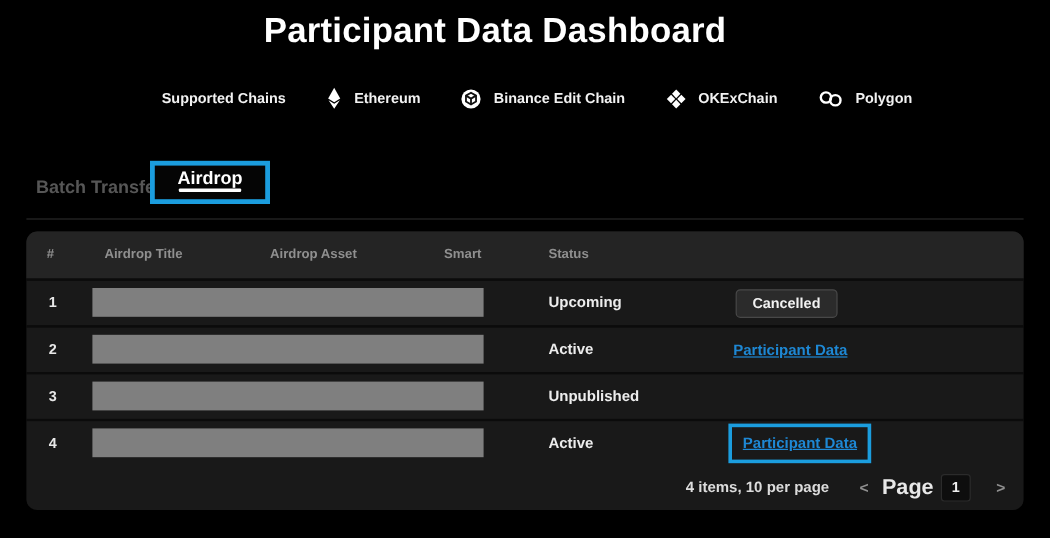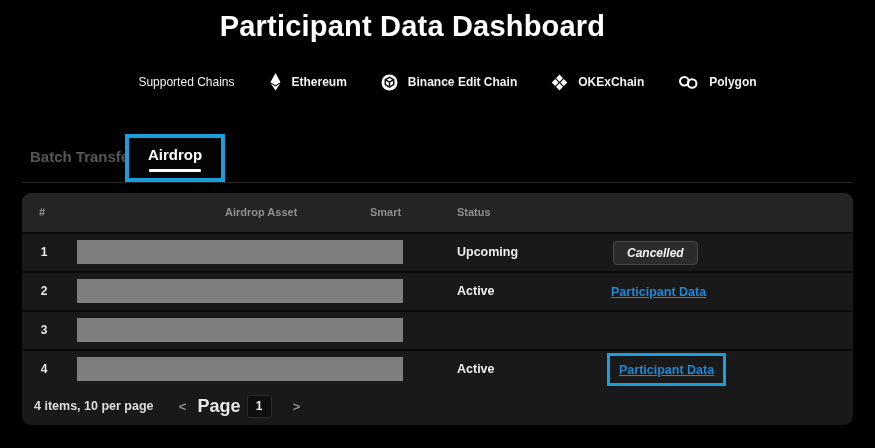--- a/index.html
+++ b/index.html
@@ -18,35 +18,35 @@
   
   .page-title{
     position:absolute;top:10px;left:16px;width:793px;
     text-align:center;font-size:29px;font-weight:700;color:#fff;
     letter-spacing:.2px;
   }
   .chains{
     position:absolute;top:71px;left:0;width:875px;height:22px;
     display:flex;justify-content:center;align-items:center;gap:34px;
   }
-  .chains-label{font-size:12px;font-weight:400;color:#f2f2f2;margin-left:20px;}
+  .chains-label{font-size:12px;font-weight:700;color:#f2f2f2;margin-left:20px;}
   .chain-item{display:flex;align-items:center;gap:10px;}
   .chain-item .name{font-size:12px;font-weight:700;color:#f2f2f2;}
   .chain-item svg{display:block;}
   
   .tabs-area{
     position:absolute;left:22px;top:130px;width:831px;height:53px;
     border-bottom:1px solid #282828;
   }
   .tab-batch{
     position:absolute;left:8px;top:18px;
     font-size:15px;font-weight:600;color:#565656;cursor:pointer;
   }
   .airdrop-box{
-    position:absolute;left:103px;top:4px;width:100px;height:48px;
+    position:absolute;left:103px;top:4px;width:100px;height:36px;
     border:4px solid var(--highlight);
     display:flex;align-items:center;justify-content:center;
     background:#050505;z-index:2;
   }
   .tab-airdrop{font-size:15px;font-weight:700;color:#fff;margin-bottom:8px;cursor:pointer;}
   .ink-bar{
     position:absolute;bottom:6px;left:50%;transform:translateX(-50%);
     width:52px;height:3px;background:#fff;border-radius:1px;
   }
   
@@ -85,30 +85,31 @@
   .btn{
     background:#2b2b2b;border:1px solid #484848;border-radius:4px;
     color:#f2f2f2;font-size:12px;font-weight:600;
     padding:4px 13px;height:24px;line-height:14px;cursor:pointer;
     font-family:inherit;
   }
   .lnk{
     color:var(--link);font-size:12.5px;font-weight:600;
     text-decoration:underline;cursor:pointer;
   }
-  .ml6{margin-left:6px;font-style:italic;} .ml4{margin-left:4px;}
+  .ml6{margin-left:6px;} .ml4{margin-left:4px;}
   .gap22{margin-left:22px;}
   .link-highlight{
     border:3px solid var(--highlight);
     padding:4px 9px 5px 9px;display:inline-block;background:transparent;
   }
   
   .pfoot{
-    position:absolute;left:12px;bottom:0;width:100%;height:38px;
-    display:flex;align-items:center;
+    position:absolute;left:0;bottom:0;width:100%;height:38px;
+    display:flex;align-items:center;justify-content:flex-end;
+    padding-right:10px;
   }
   .summary{font-size:12.5px;font-weight:600;color:#dcdcdc;margin-right:20px;}
   .pg-arrow{
     color:#8f8f8f;font-size:13px;width:18px;text-align:center;cursor:pointer;
     font-weight:600;
   }
   .pg-label{font-size:18px;font-weight:600;color:#e8e8e8;margin:0 6px 0 6px;}
   .pg-num{
     width:25px;height:23px;margin-right:16px;
     background:#0e0e0e;border:1px solid #2b2b2b;border-radius:3px;
@@ -175,20 +176,21 @@
   <div class="airdrop-box">
     <div class="tab-airdrop">Airdrop</div>
     <div class="ink-bar"></div>
   </div>
 </div>
 
 <div class="panel">
 
   <div class="thead">
     <span class="th c0">#</span>
+    <span class="th c1">Airdrop Title</span>
     <span class="th c2">Airdrop Asset</span>
     <span class="th c3">Smart</span>
     <span class="th c4">Status</span>
   </div>
 
   <div class="row">
     <span class="num">1</span>
     <div class="bar"></div>
     <span class="status">Upcoming</span>
     <div class="actions">
@@ -201,20 +203,21 @@
     <div class="bar"></div>
     <span class="status">Active</span>
     <div class="actions">
       <span class="lnk ml4">Participant Data</span>
     </div>
   </div>
 
   <div class="row">
     <span class="num">3</span>
     <div class="bar"></div>
+    <span class="status">Unpublished</span>
   </div>
 
   <div class="row">
     <span class="num">4</span>
     <div class="bar"></div>
     <span class="status">Active</span>
     <div class="actions">
       <span class="link-highlight">
         <span class="lnk">Participant Data</span>
       </span>

